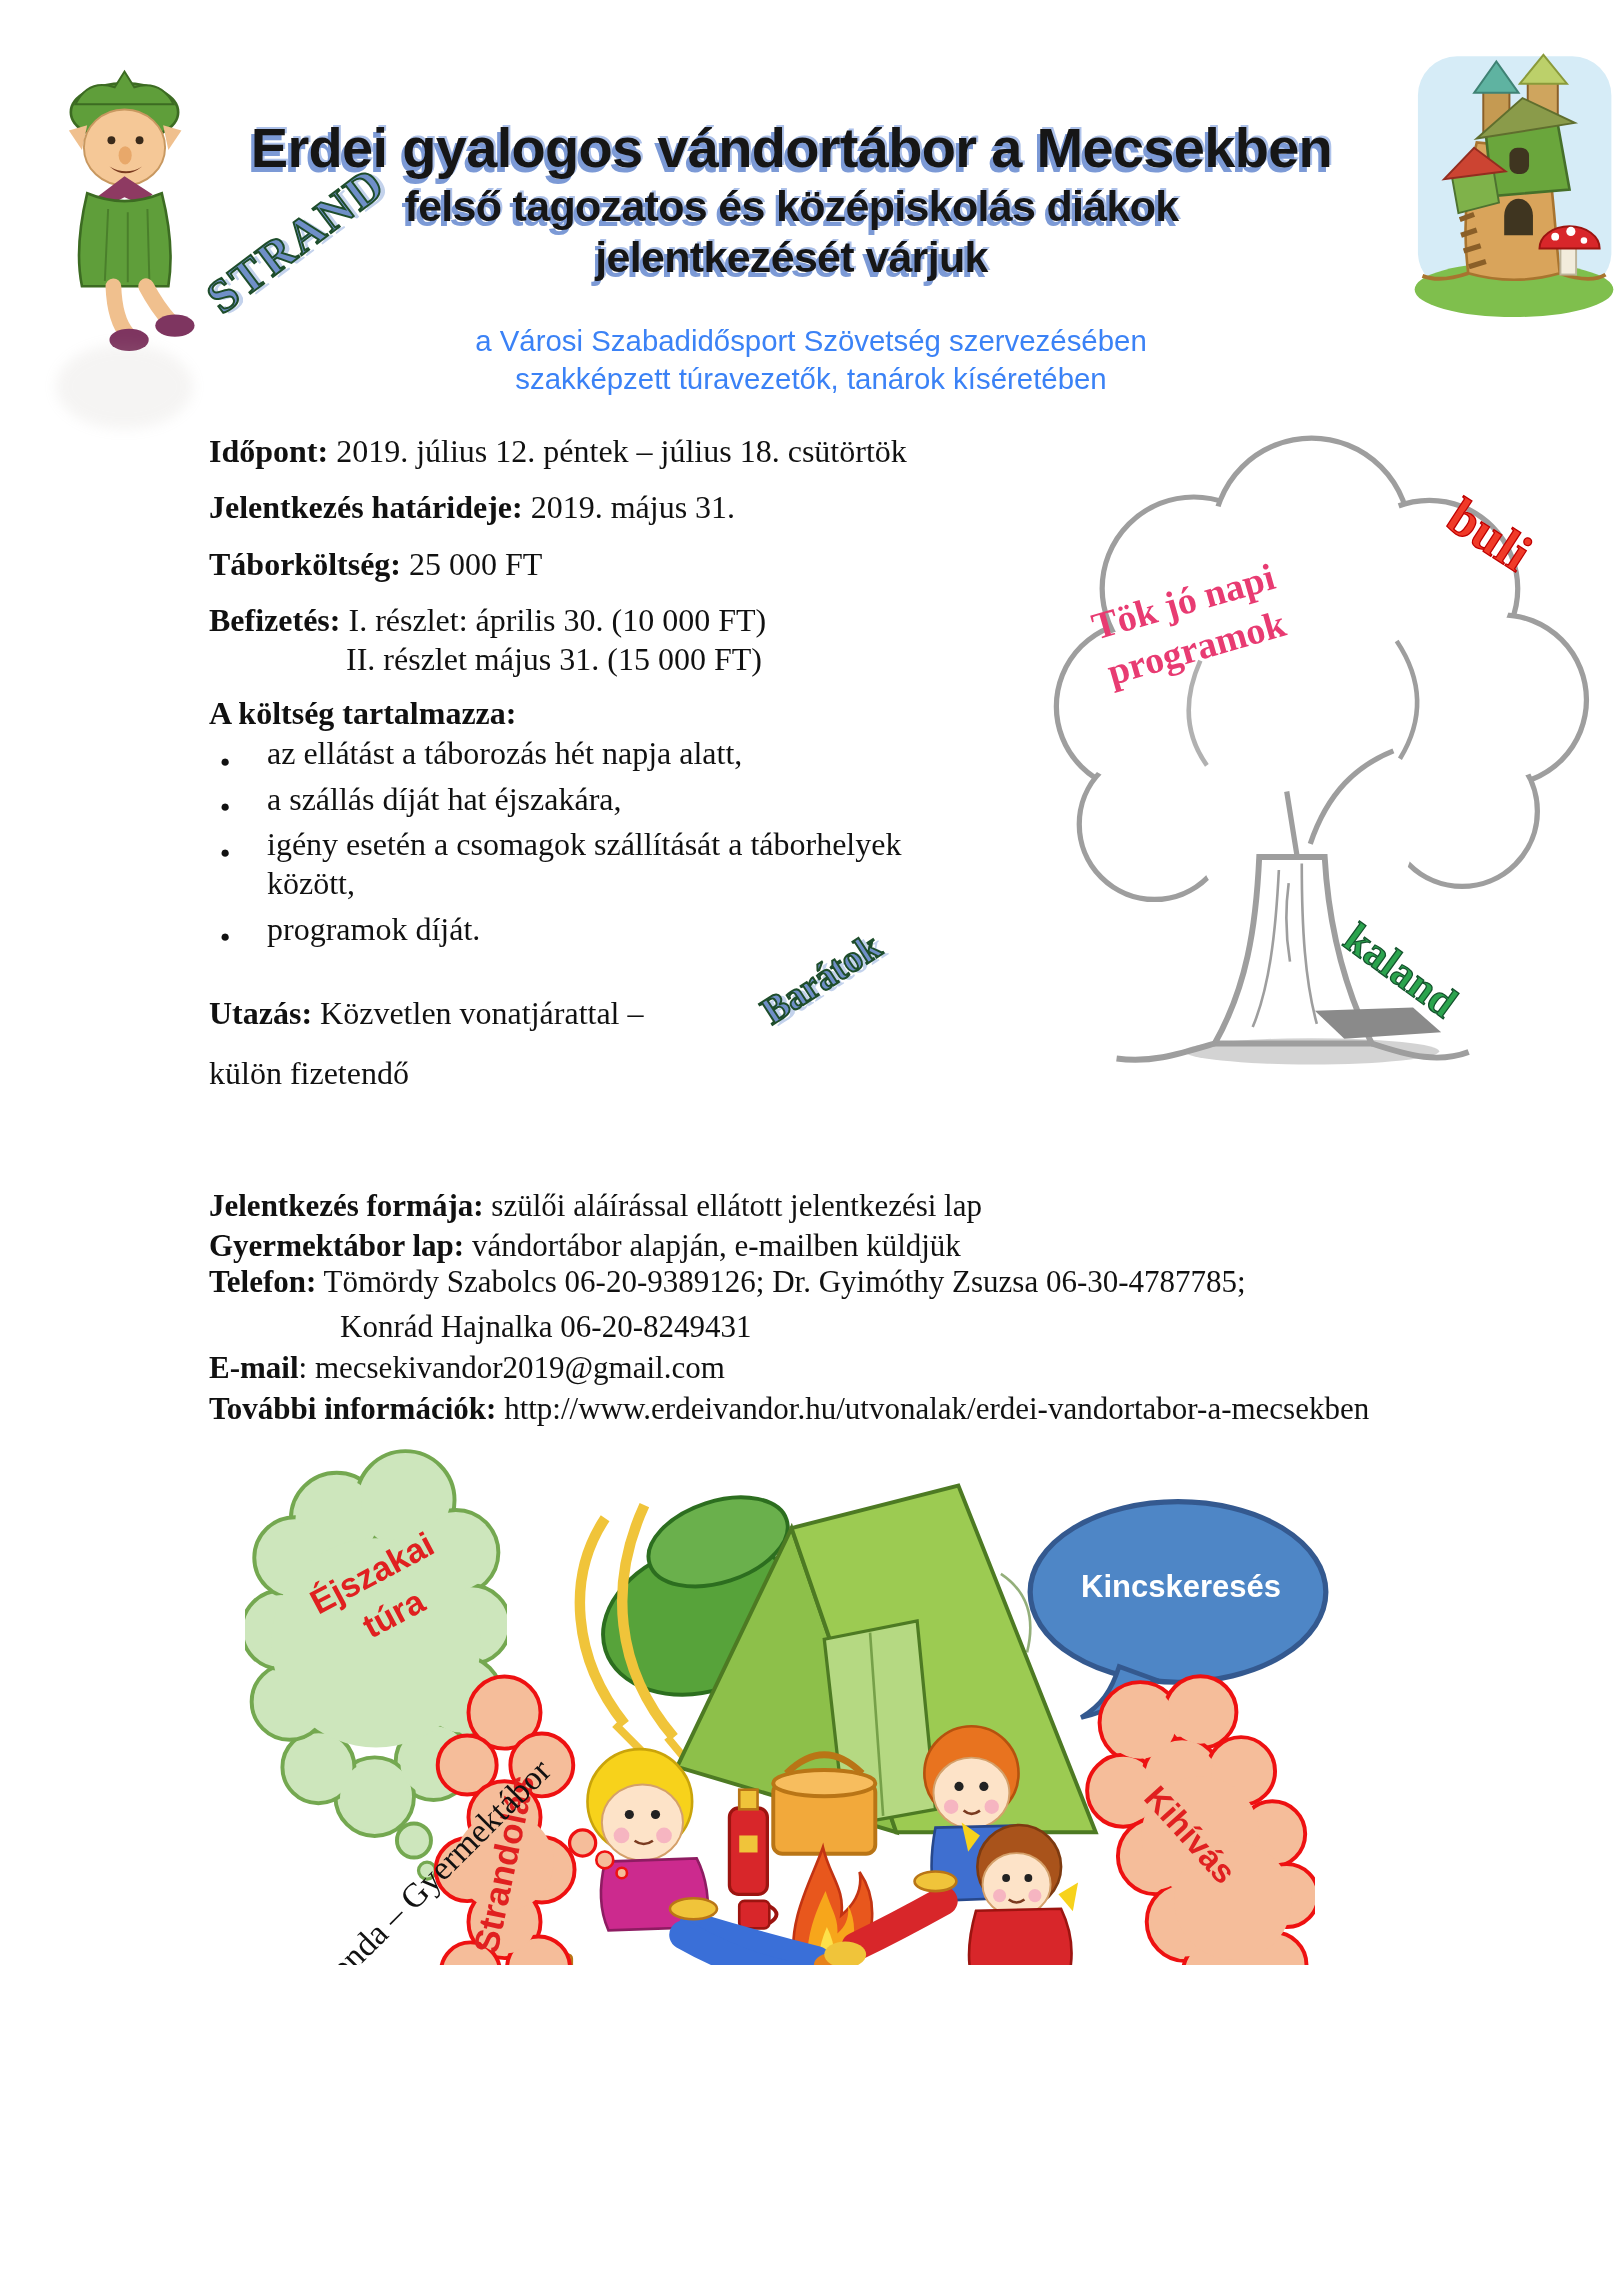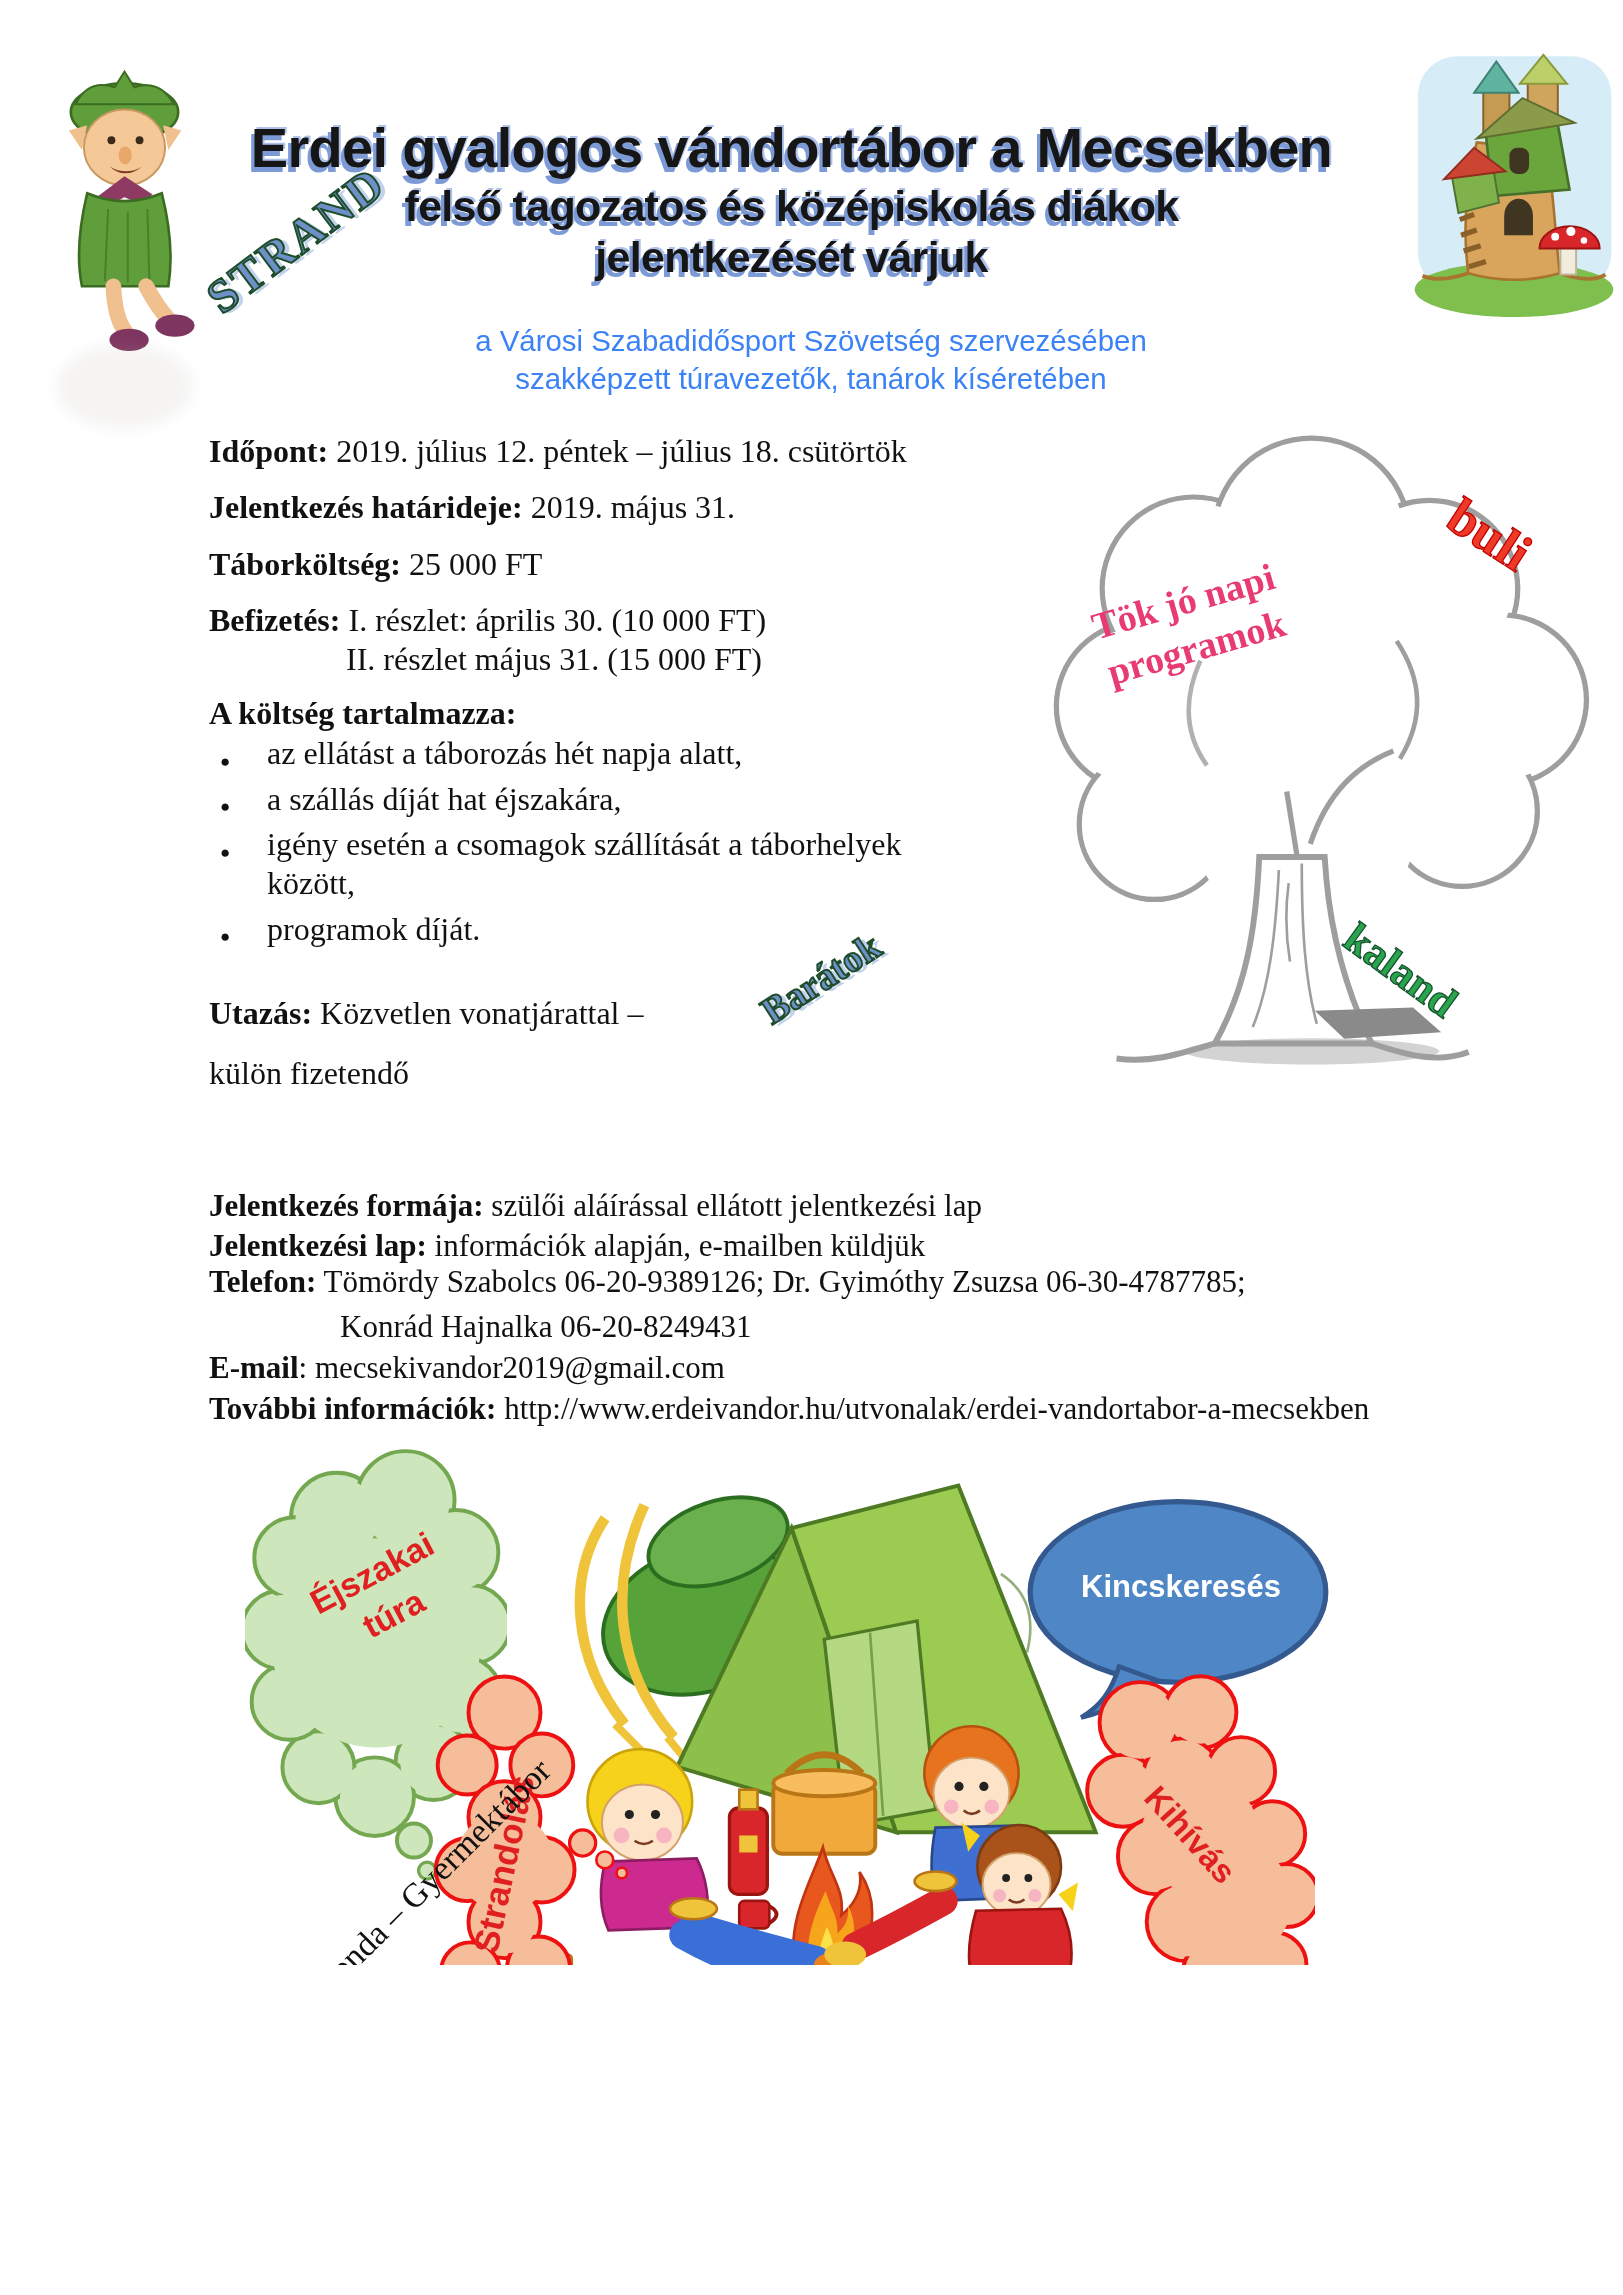--- a/index.html
+++ b/index.html
@@ -203,21 +203,21 @@
     <div>Tök jó napi</div>
     <div>programok</div>
   </div>
   <div class="abs kaland">kaland</div>
   <div class="abs wordart baratok">Barátok</div>
 
   <div class="abs contact" style="top:1188px;">
     <b>Jelentkezés formája:</b><span> szülői aláírással ellátott jelentkezési lap</span>
   </div>
   <div class="abs contact" style="top:1228px;">
-    <b>Jelentkezési lap:</b><span> információk alapján, e-mailben küldjük</span>
+    <b>Gyermektábor lap:</b><span> vándortábor alapján, e-mailben küldjük</span>
   </div>
   <div class="abs contact" style="top:1252px;margin-top:12px;">
     <b>Telefon:</b><span> Tömördy Szabolcs 06-20-9389126; Dr. Gyimóthy Zsuzsa 06-30-4787785;</span>
   </div>
   <div class="abs contact" style="top:1309px;left:340px;">
     <span>Konrád Hajnalka 06-20-8249431</span>
   </div>
   <div class="abs contact" style="top:1350px;">
     <b>E-mail</b><span>: mecsekivandor2019@gmail.com</span>
   </div>

